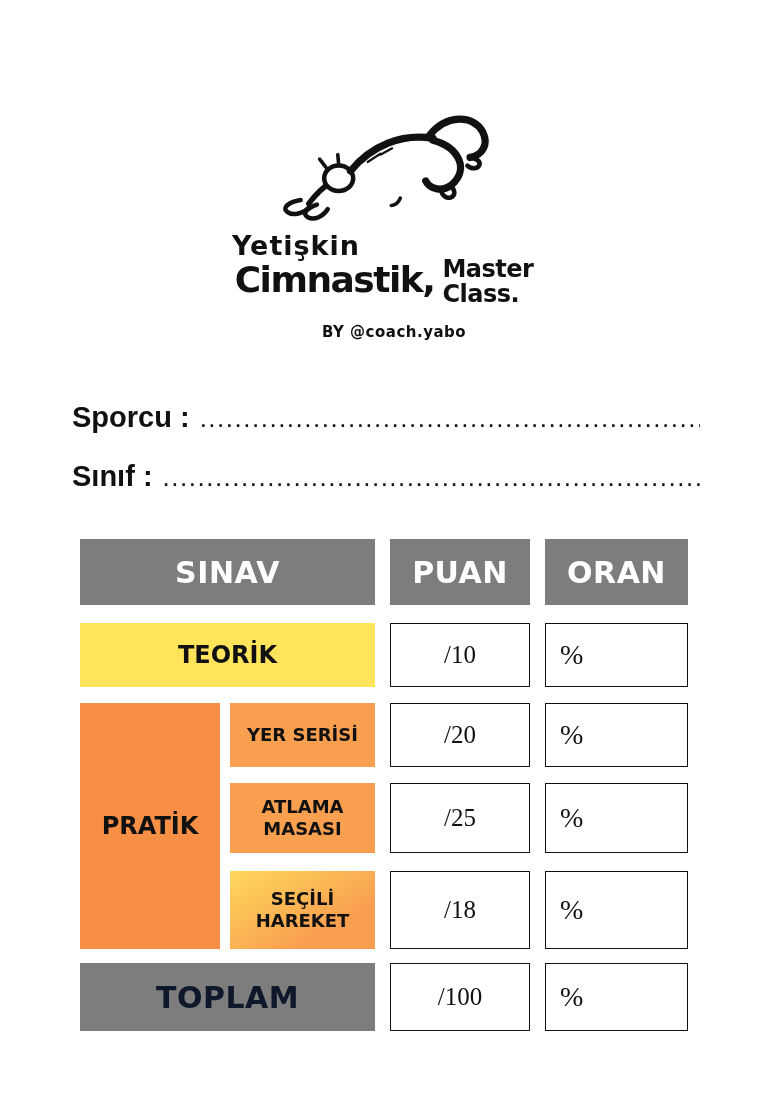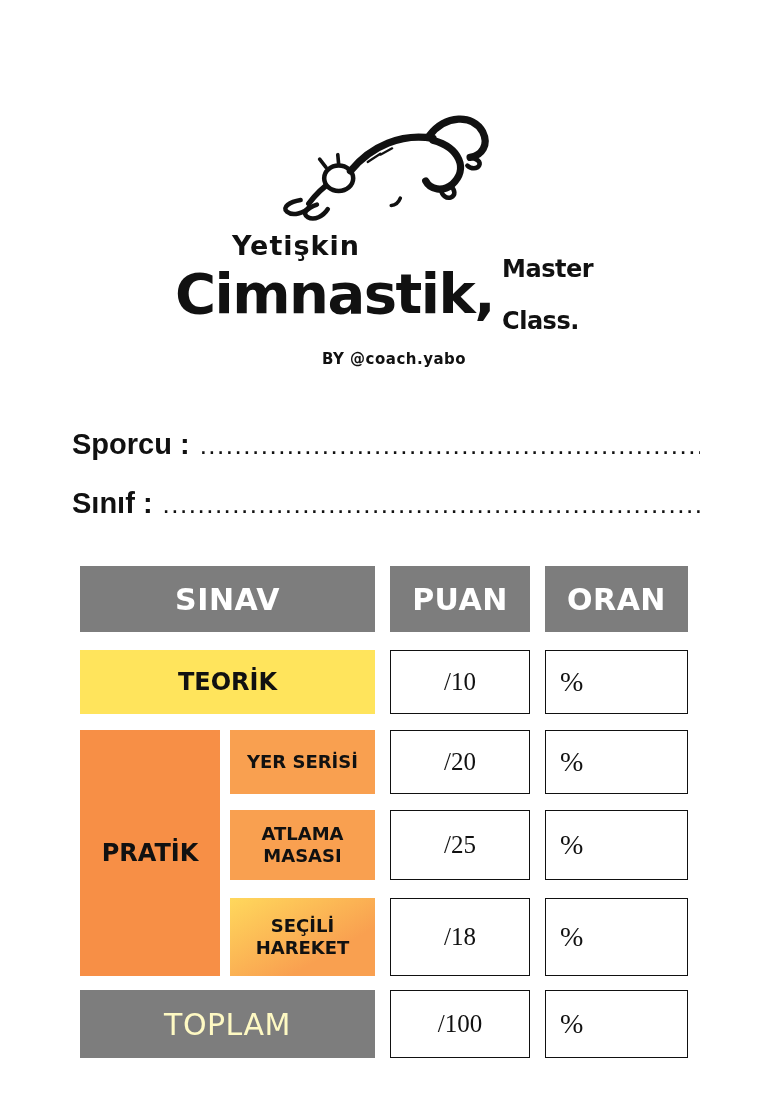--- a/index.html
+++ b/index.html
@@ -24,27 +24,26 @@
   }
   .logo-pretitle{
     display:block;
     margin-left:58px;margin-bottom:-8px;
     font-size:27px;font-weight:600;letter-spacing:1px;
   }
   .logo-main-row{
     display:flex;align-items:center;justify-content:center;gap:8px;
   }
   .logo-title{
-    font-size:56px;font-weight:800;letter-spacing:-1.5px;line-height:1;
+    font-size:36px;font-weight:800;letter-spacing:-1.5px;line-height:1;
   }
   .logo-sub{
     display:flex;flex-direction:column;justify-content:center;
     font-size:24px;font-weight:800;line-height:1.05;letter-spacing:-0.5px;
     padding-top:4px;
-    gap:27px;
   }
   .byline{
     text-align:center;
     margin-top:16px;
     font-size:15px;font-weight:700;letter-spacing:0.5px;padding-left:20px;
   }
 
   
   .fields{
     margin:60px 68px 0 72px;
@@ -94,21 +93,21 @@
   .c-yer{grid-column:3;grid-row:5;text-align:right;}
   .c-yer-score{grid-column:5;grid-row:5;}
   .c-yer-oran{grid-column:7;grid-row:5;}
   .c-atlama{grid-column:3;grid-row:7;}
   .c-atlama-score{grid-column:5;grid-row:7;}
   .c-atlama-oran{grid-column:7;grid-row:7;}
   .c-secili{grid-column:3;grid-row:9;background:linear-gradient(150deg,#ffd85c 0%,#f9a050 70%);}
   .c-secili-score{grid-column:5;grid-row:9;}
   .c-secili-oran{grid-column:7;grid-row:9;}
 
-  .c-toplam{grid-column:1/4;grid-row:11;background:#7d7d7d;color:#fef9c3;font-size:30px;font-weight:400;letter-spacing:0.5px;}
+  .c-toplam{grid-column:1/4;grid-row:11;background:#7d7d7d;color:#0f172a;font-size:30px;font-weight:700;letter-spacing:0.5px;}
   .c-toplam-score{grid-column:5;grid-row:11;}
   .c-toplam-oran{grid-column:7;grid-row:11;}
 
   .score-box{
     background:#fff;border:1.5px solid #111;
     font-family:"Liberation Serif","DejaVu Serif",serif;
     font-size:25px;
   }
   .oran-box{
     background:#fff;border:1.5px solid #111;

